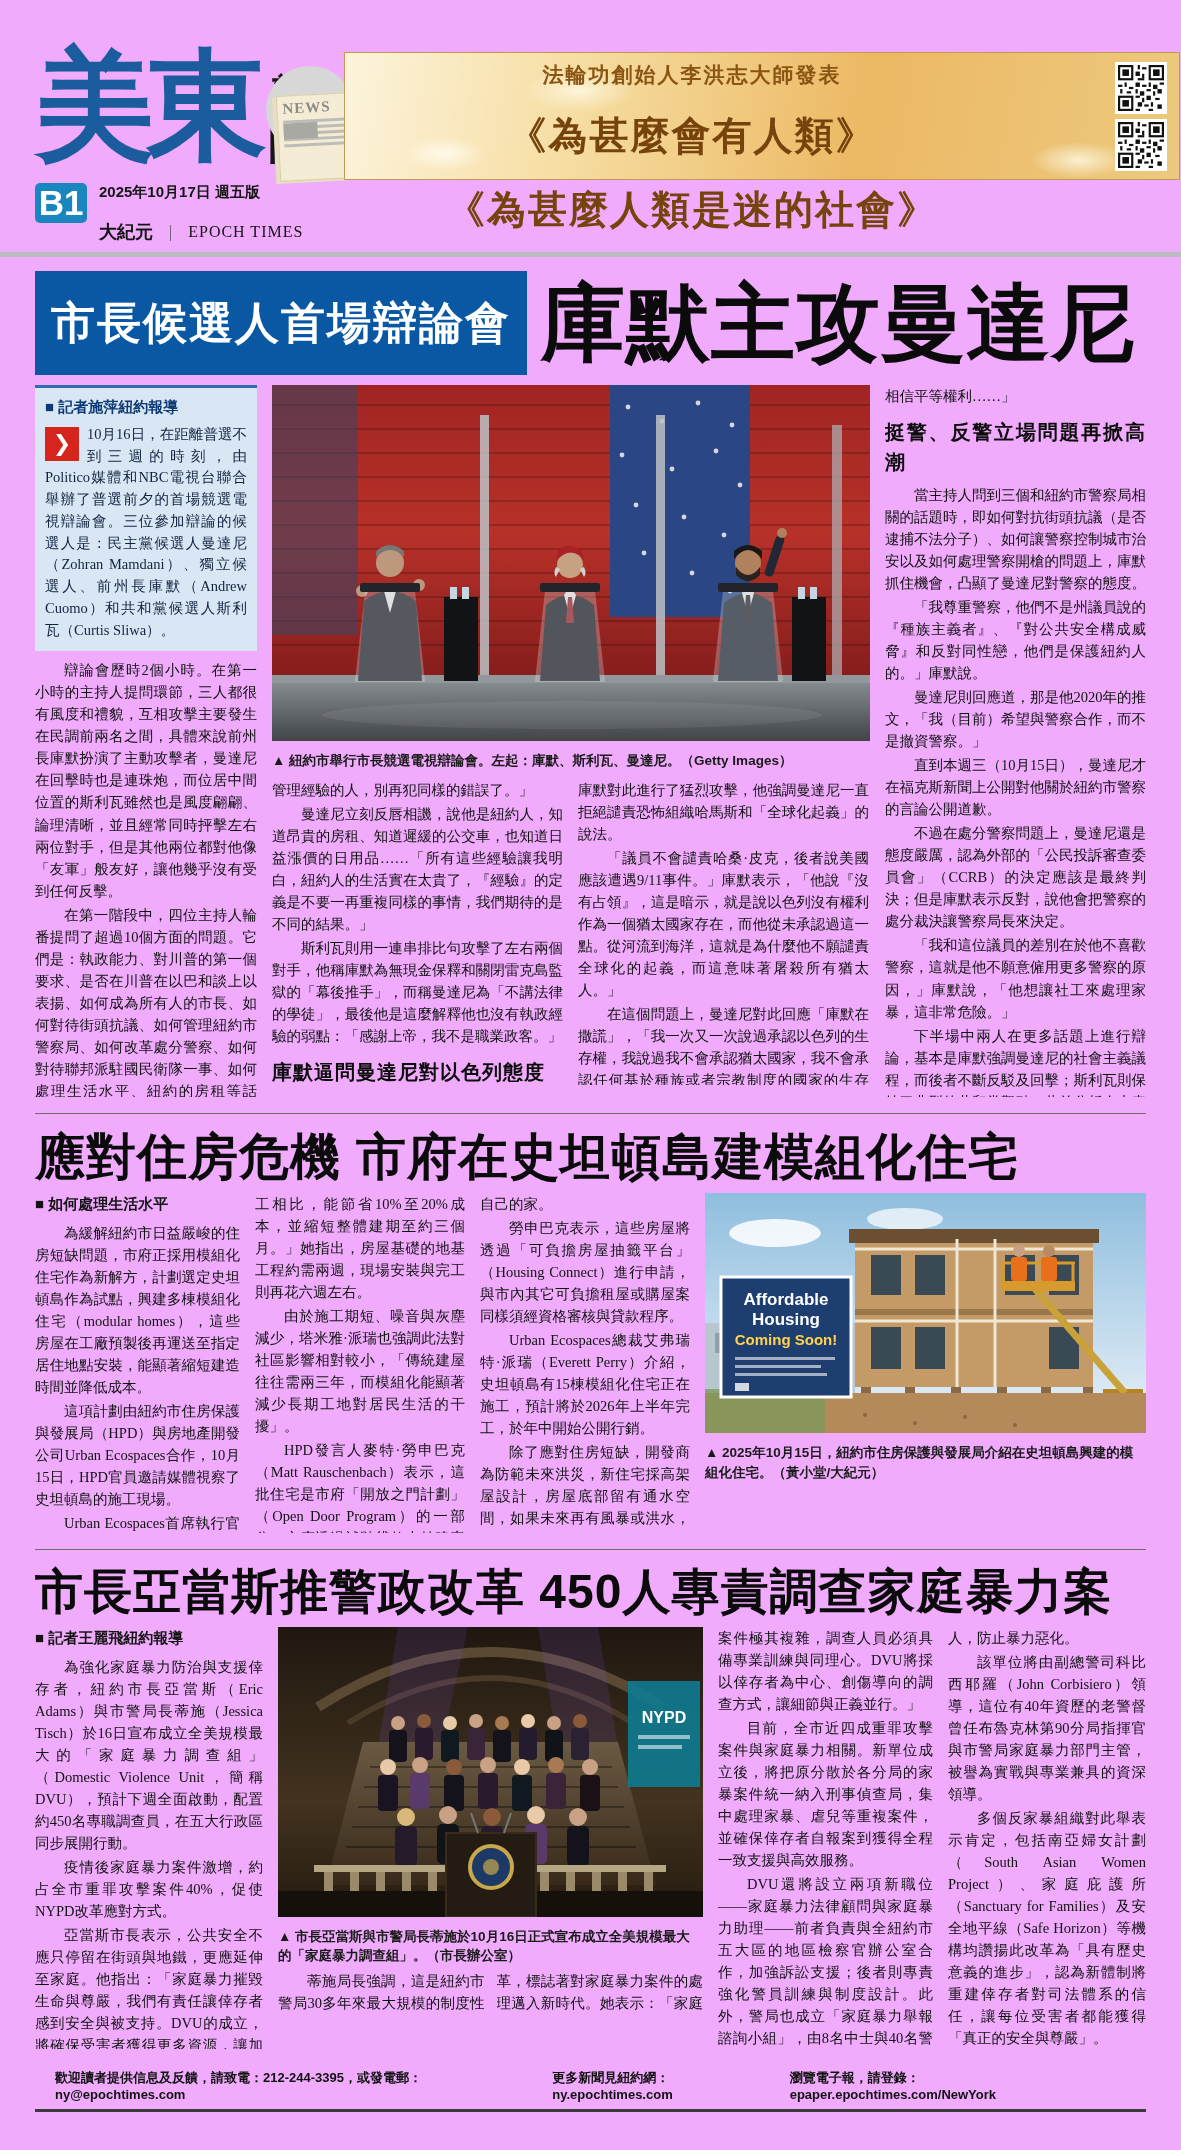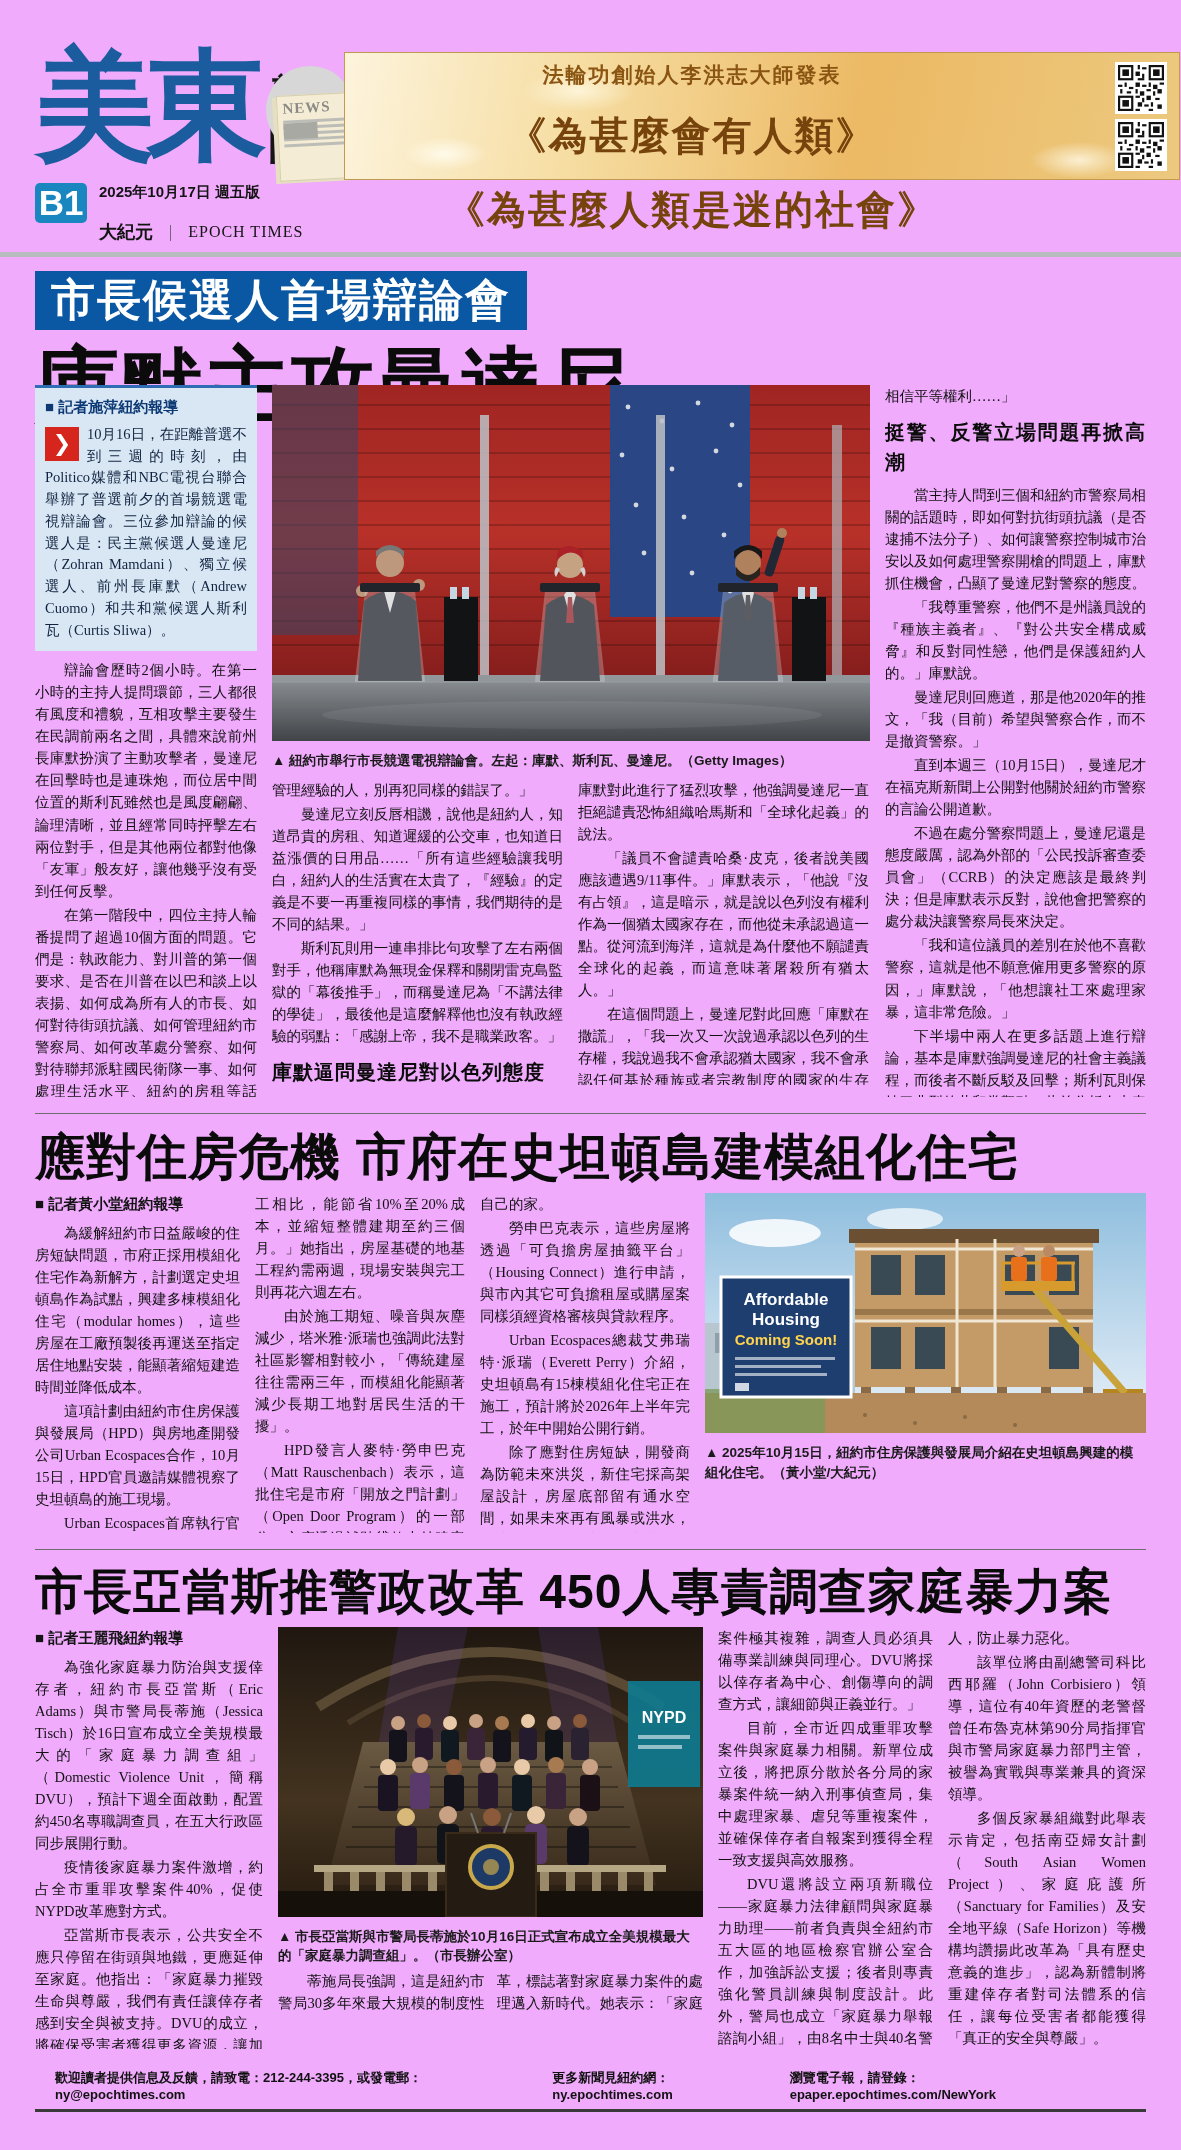--- a/index.html
+++ b/index.html
@@ -54,21 +54,21 @@
   .blk-c{text-indent:0;margin:0 0 2px;}
   .blk-h{font-family:"Liberation Sans","DejaVu Sans",sans-serif;font-weight:bold;
          font-size:20px;letter-spacing:1px;text-indent:0;margin:10px 0 6px;color:#0c0c0c;}
   .byline{font-family:"Liberation Sans","DejaVu Sans",sans-serif;font-weight:bold;
           font-size:15px;color:#141414;margin:0 0 6px;}
   .caption{font-family:"Liberation Sans","DejaVu Sans",sans-serif;font-weight:bold;
            font-size:13.5px;line-height:1.45;color:#1a1a1a;margin-top:6px;}
   .divider{height:1px;background:#6d6d6d;margin:16px 35px;}
 
   
-  .a1-head{display:flex;gap:14px;align-items:stretch;margin:14px 35px 10px;height:104px;flex-direction:column;}
+  .a1-head{display:flex;gap:14px;align-items:stretch;margin:14px 35px 10px;height:104px;}
   .kicker{width:492px;background:#0a57a3;color:#fff;display:flex;align-items:center;justify-content:center;
           font-family:"Liberation Sans","DejaVu Sans",sans-serif;font-weight:bold;font-size:44px;letter-spacing:2px;}
   .headline1{flex:1;display:flex;align-items:center;font-family:"Liberation Sans","DejaVu Sans",sans-serif;
              font-weight:bold;font-size:84px;letter-spacing:1px;color:#0b0b0b;white-space:nowrap;line-height:1;}
   .a1-body{display:flex;gap:15px;margin:6px 35px 0;height:712px;overflow:hidden;}
   .a1-c1{width:222px;height:712px;}
   .a1-mid{width:598px;}
   .a1-midcols{display:flex;gap:15px;margin-top:8px;}
   .a1-midcols .news-col{width:291px;height:306px;}
   .a1-cr{flex:1;height:712px;}
@@ -359,21 +359,21 @@
         <div class="blk-p">「我和這位議員的差別在於他不喜歡警察，這就是他不願意僱用更多警察的原因，」庫默說，「他想讓社工來處理家暴，這非常危險。」</div>
         <div class="blk-p">下半場中兩人在更多話題上進行辯論，基本是庫默強調曼達尼的社會主義議程，而後者不斷反駁及回擊；斯利瓦則保持了典型的共和黨觀點。此前分析人士表示，公眾對三位候選人的政見非常清晰明瞭，這次辯論會不會發生甚麼改變。</div>
       </div>
   </div>
 
   <div class="divider"></div>
 
   <div class="headline2">應對住房危機 市府在史坦頓島建模組化住宅</div>
   <div class="a2-body">
     <div class="a2-c a2-c1 news-col">
-      <div class="byline">■ 記者黃小堂紐約報導</div>
+      <div class="byline">■ 如何處理生活水平</div>
       <div>
           <div class="blk-p">為緩解紐約市日益嚴峻的住房短缺問題，市府正採用模組化住宅作為新解方，計劃選定史坦頓島作為試點，興建多棟模組化住宅（modular homes），這些房屋在工廠預製後再運送至指定居住地點安裝，能顯著縮短建造時間並降低成本。</div>
           <div class="blk-p">這項計劃由紐約市住房保護與發展局（HPD）與房地產開發公司Urban Ecospaces合作，10月15日，HPD官員邀請媒體視察了史坦頓島的施工現場。</div>
           <div class="blk-p">Urban Ecospaces首席執行官塔米雅·派瑞（Tamia Perry）受訪時表示，「一棟房屋在工廠約需七到八天即可完工，與傳統現場施</div>
         </div>
     </div>
     <div class="a2-c a2-c2 news-col">
         <div class="blk-c">工相比，能節省10%至20%成本，並縮短整體建期至約三個月。」她指出，房屋基礎的地基工程約需兩週，現場安裝與完工則再花六週左右。</div>
         <div class="blk-p">由於施工期短、噪音與灰塵減少，塔米雅·派瑞也強調此法對社區影響相對較小，「傳統建屋往往需兩三年，而模組化能顯著減少長期工地對居民生活的干擾」。</div>
         <div class="blk-p">HPD發言人麥特·勞申巴克（Matt Rauschenbach）表示，這批住宅是市府「開放之門計劃」（Open Door Program）的一部分，市府透過補貼貸款支持建案開發，旨在協助中低收入家庭購屋，讓勤勞的紐約市民能夠擁有</div>

